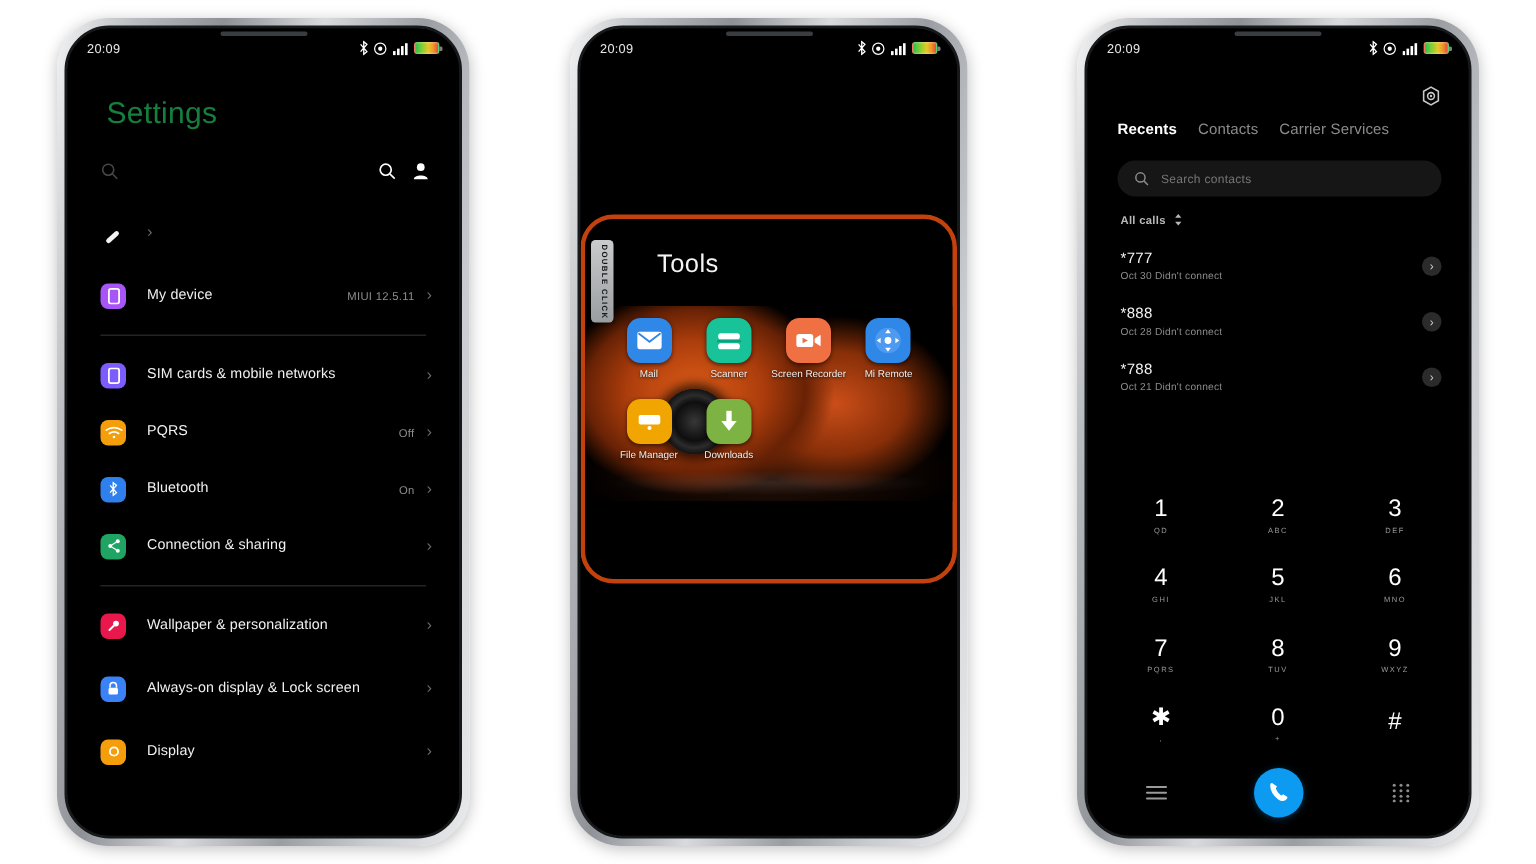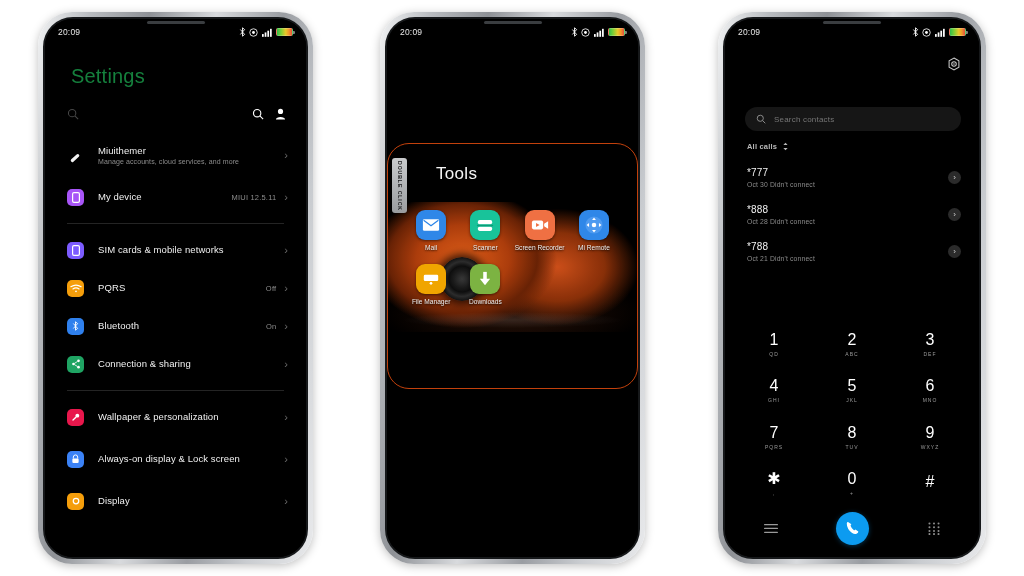--- a/index.html
+++ b/index.html
@@ -91,21 +91,21 @@
   .srow-sub { font-size: 7px; color: #8d8d8d; margin-top: 2px; letter-spacing: .1px; }
   .srow-val { font-size: 7.5px; color: #8d8d8d; margin-right: 8px; letter-spacing: .2px; }
   .chev { color: #6a6a6a; font-size: 11px; line-height: 1; }
   .sdiv { height: 1px; background: #242424; margin: 7px 22px 7px 22px; }
 
   
   .home-screen { position: absolute; inset: 0; background: #000; }
   .folder-panel {
     position: absolute; left: 0; right: 0; top: 124px; height: 246px;
     background: #000;
-    border: 1px solid #c2410c;
+    border: 3px solid #c2410c;
     border-radius: 22px;
     overflow: hidden;
   }
   .car-bg {
     position: absolute; left: 0; right: 0; top: 58px; height: 130px;
     background:
       radial-gradient(ellipse 44% 62% at 30% 44%, #e8621a 0%, #b4400d 42%, #6d2406 68%, rgba(20,8,3,0) 86%),
       radial-gradient(ellipse 40% 55% at 68% 50%, #d4521a 0%, #8d3109 48%, rgba(18,7,2,0) 82%),
       radial-gradient(ellipse 70% 40% at 50% 86%, #2a1208 0%, rgba(0,0,0,0) 78%),
       #000;
@@ -257,24 +257,20 @@
           </div>
 
           <div class="slist">
 
             <div class="srow tall">
               <div class="srow-ic" style="background:transparent;">
                 <svg width="17" height="17" viewBox="0 0 18 18">
                   <rect x="3" y="10" width="11" height="3.4" rx="1.7" transform="rotate(-42 8.5 11.7)" fill="#f2f2f2"></rect>
                 </svg>
               </div>
-              <div class="srow-tx">
-                <div class="srow-label">Miuithemer</div>
-                <div class="srow-sub">Manage accounts, cloud services, and more</div>
-              </div>
               <div class="chev">›</div>
             </div>
 
             <div class="srow">
               <div class="srow-ic" style="background:#a855f7;">
                 <svg width="8" height="11" viewBox="0 0 8 11">
                     <rect x="0.6" y="0.6" width="6.8" height="9.8" rx="1.4" fill="none" stroke="#fff" stroke-width="1.2"></rect>
                   </svg>
               </div>
               <div class="srow-tx">
@@ -530,20 +526,25 @@
           </div>
 
           <div class="gear-wrap">
             <svg width="14" height="14" viewBox="0 0 16 16">
               <path d="M8 1.2 L13.6 4.4 V11.6 L8 14.8 L2.4 11.6 V4.4 Z" fill="none" stroke="#c9c9c9" stroke-width="1.2"></path>
               <circle cx="8" cy="8" r="2.6" fill="none" stroke="#c9c9c9" stroke-width="1.2"></circle>
               <circle cx="8" cy="8" r="0.9" fill="#c9c9c9"></circle>
             </svg>
           </div>
 
+          <div class="tabs">
+            <div class="tab active">Recents</div>
+            <div class="tab">Contacts</div>
+            <div class="tab">Carrier Services</div>
+          </div>
 
           <div class="searchbar">
             <svg width="10" height="10" viewBox="0 0 14 14">
               <circle cx="6" cy="6" r="4.3" fill="none" stroke="#8a8a8a" stroke-width="1.4"></circle>
               <line x1="9.2" y1="9.2" x2="13" y2="13" stroke="#8a8a8a" stroke-width="1.4"></line>
             </svg>
             <div class="search-ph">Search contacts</div>
           </div>
 
           <div class="filter-row">

